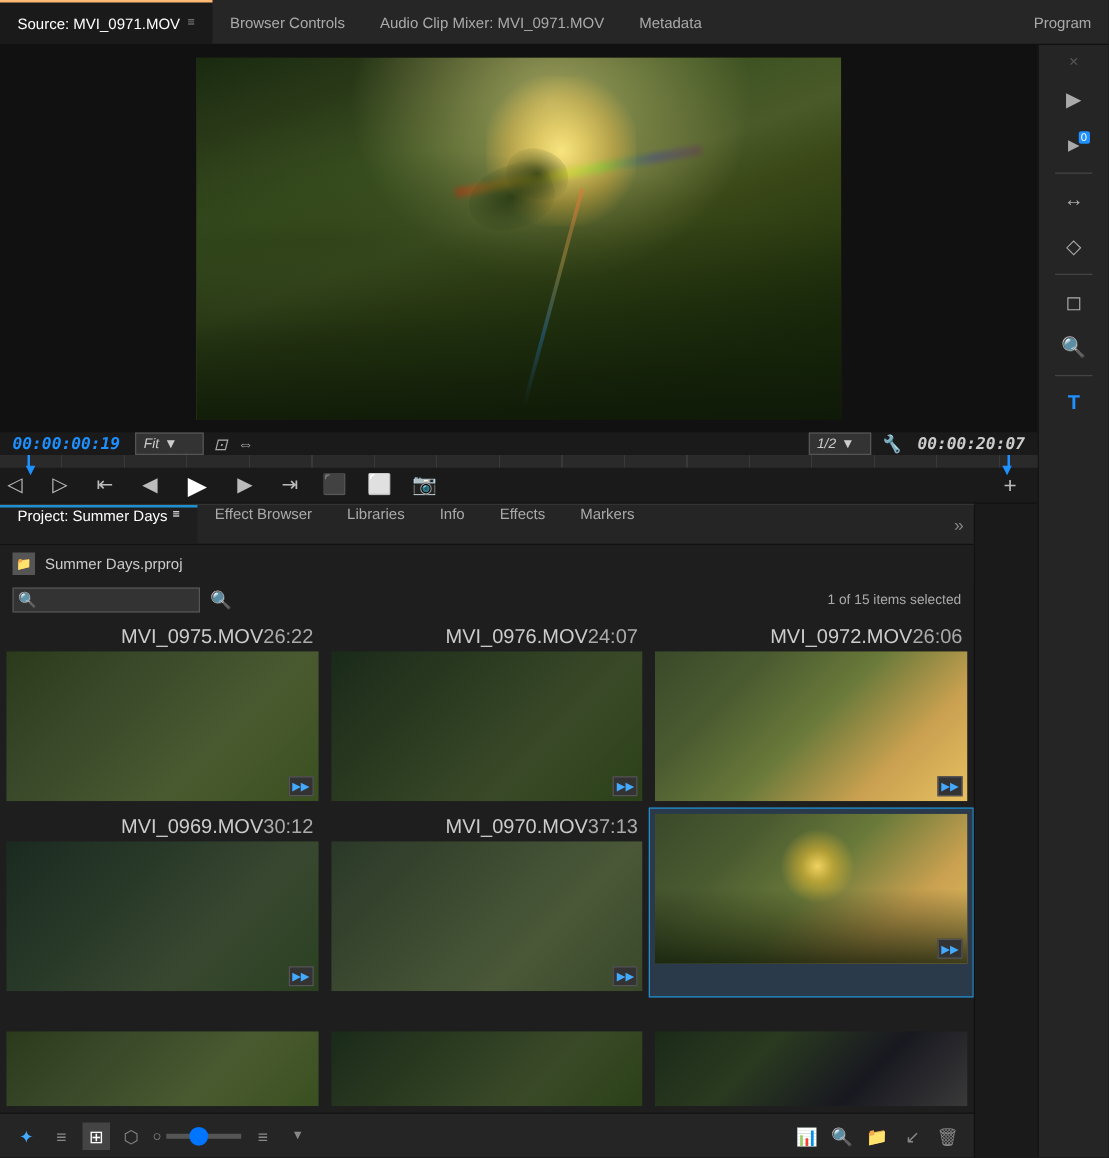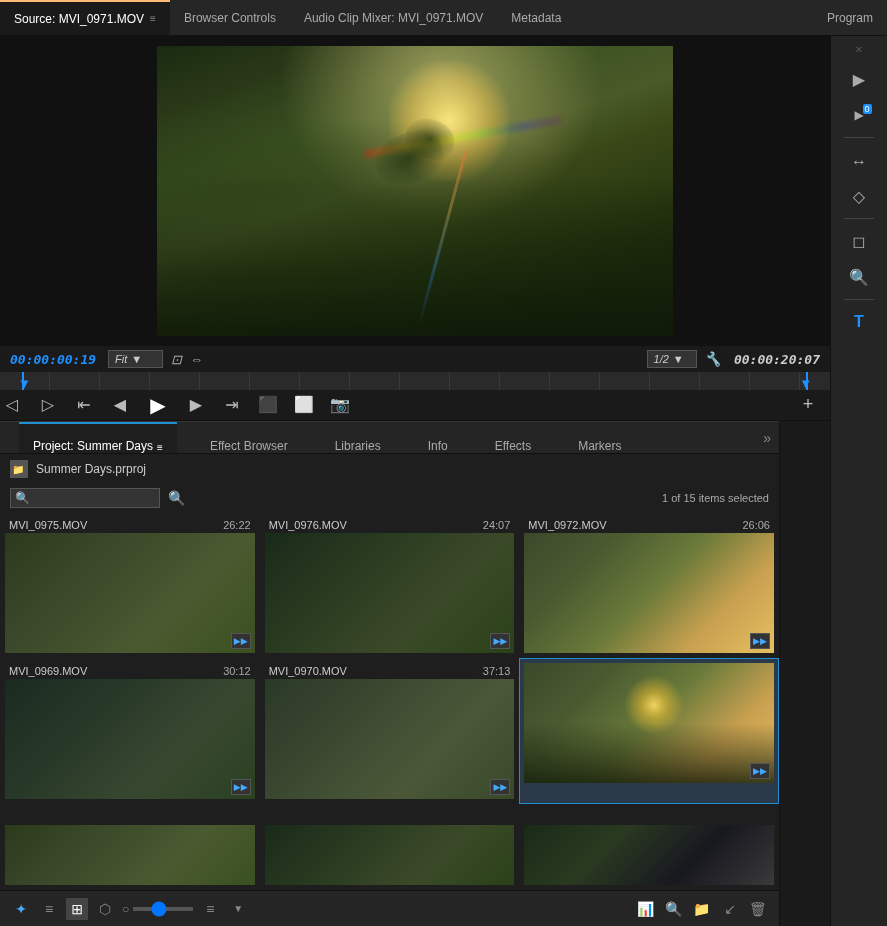--- a/index.html
+++ b/index.html
@@ -191,25 +191,24 @@
       background: #252525;
       height: 32px;
       align-items: center;
       border-bottom: 1px solid #111;
     }
 
     .panel-tab {
       padding: 0 14px;
       height: 100%;
       display: flex;
-      align-items: flex-end;
+      align-items: flex-start;
       color: #aaa;
       cursor: pointer;
       font-size: 12px;
-      margin-left: 19px;
     }
 
     .panel-tab.active {
       color: #fff;
       background: #1e1e1e;
       border-top: 2px solid #1e8fcf;
     }
 
     .panel-tab-menu {
       margin-left: 4px;
@@ -311,23 +310,23 @@
       border: 1px solid transparent;
     }
 
     .media-item.selected {
       background: #2a3a4a;
       border-color: #1e8fcf;
     }
 
     .media-item-header {
       display: flex;
-      justify-content: space-between;
+      justify-content: flex-end;
       padding: 2px 4px;
-      font-size: 11px;
+      font-size: 16px;
       color: #ccc;
     }
 
     .media-item-name { color: #ccc; }
     .media-item-duration { color: #aaa; }
 
     .media-thumb {
       width: 100%;
       height: 120px;
       position: relative;

